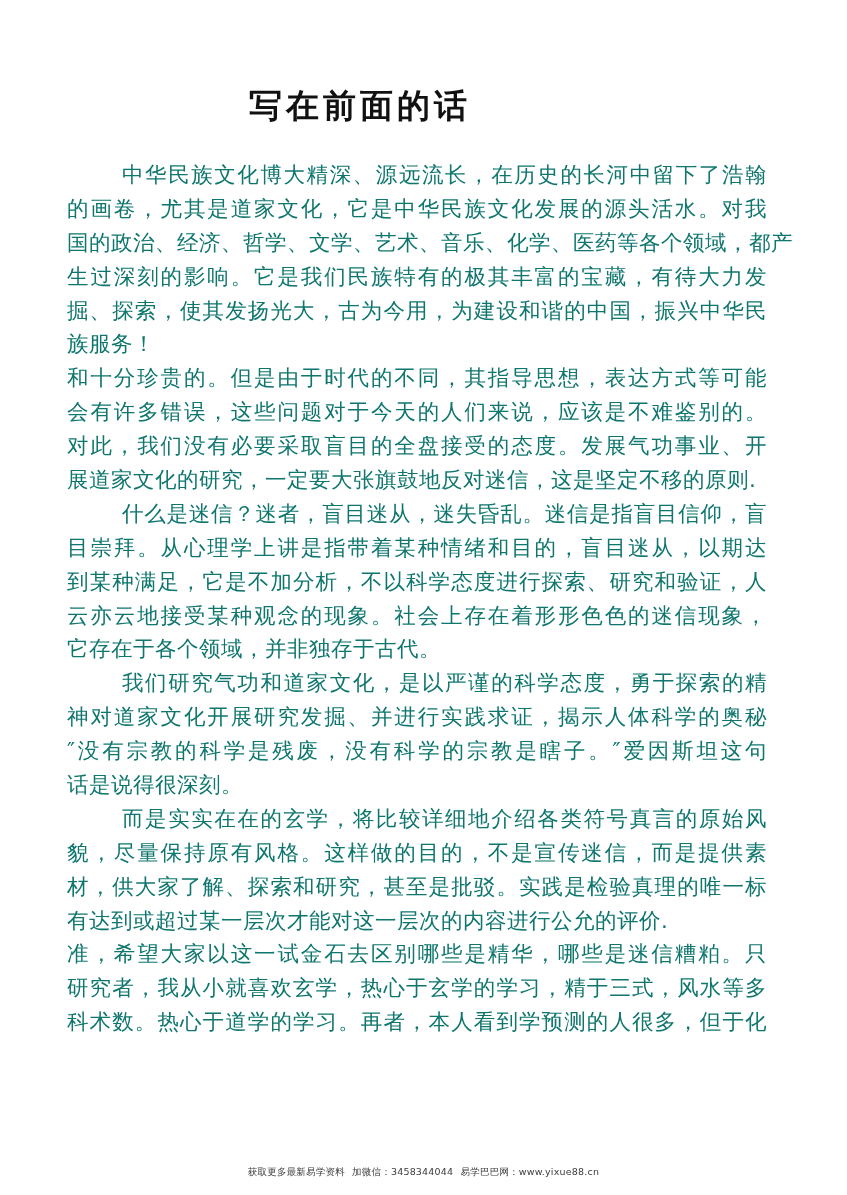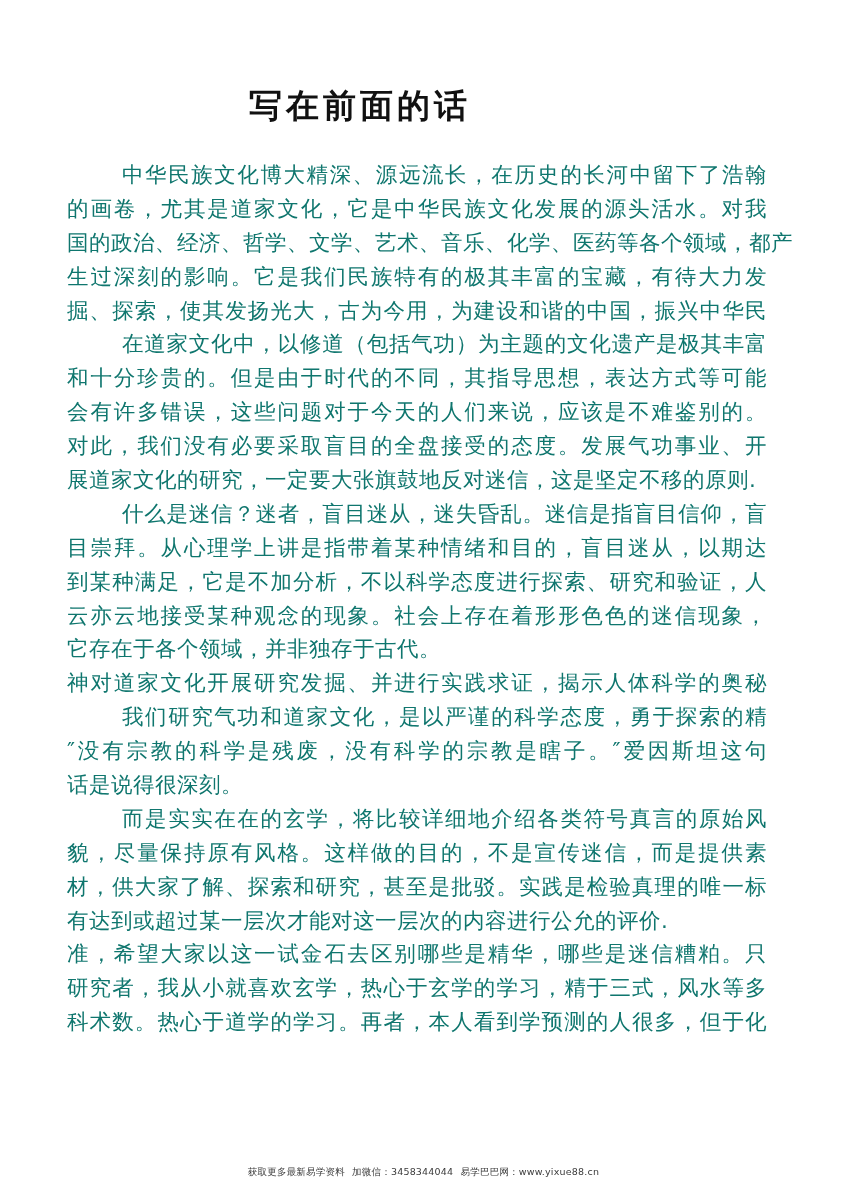--- a/index.html
+++ b/index.html
@@ -75,41 +75,41 @@
   <div class="title">写在前面的话</div>
 
   <div class="body-text">
 
     <div>
       <div class="line indent">中华民族文化博大精深、源远流长，在历史的长河中留下了浩翰</div>
       <div class="line">的画卷，尤其是道家文化，它是中华民族文化发展的源头活水。对我</div>
       <div class="line">国的政治、经济、哲学、文学、艺术、音乐、化学、医药等各个领域，都产</div>
       <div class="line">生过深刻的影响。它是我们民族特有的极其丰富的宝藏，有待大力发</div>
       <div class="line">掘、探索，使其发扬光大，古为今用，为建设和谐的中国，振兴中华民</div>
+      <div class="line last">族服务！</div>
     </div>
 
     <div>
-      <div class="line indent">在道家文化中，以修道（包括气功）为主题的文化遗产是极其丰富</div>
       <div class="line">和十分珍贵的。但是由于时代的不同，其指导思想，表达方式等可能</div>
       <div class="line">会有许多错误，这些问题对于今天的人们来说，应该是不难鉴别的。</div>
       <div class="line">对此，我们没有必要采取盲目的全盘接受的态度。发展气功事业、开</div>
       <div class="line last">展道家文化的研究，一定要大张旗鼓地反对迷信，这是坚定不移的原则.</div>
     </div>
 
     <div>
       <div class="line indent">什么是迷信？迷者，盲目迷从，迷失昏乱。迷信是指盲目信仰，盲</div>
       <div class="line">目崇拜。从心理学上讲是指带着某种情绪和目的，盲目迷从，以期达</div>
       <div class="line">到某种满足，它是不加分析，不以科学态度进行探索、研究和验证，人</div>
       <div class="line">云亦云地接受某种观念的现象。社会上存在着形形色色的迷信现象，</div>
       <div class="line last">它存在于各个领域，并非独存于古代。</div>
     </div>
 
     <div>
+      <div class="line indent">我们研究气功和道家文化，是以严谨的科学态度，勇于探索的精</div>
       <div class="line">神对道家文化开展研究发掘、并进行实践求证，揭示人体科学的奥秘</div>
-      <div class="line indent">我们研究气功和道家文化，是以严谨的科学态度，勇于探索的精</div>
       <div class="line">″没有宗教的科学是残废，没有科学的宗教是瞎子。″爱因斯坦这句</div>
       <div class="line last">话是说得很深刻。</div>
     </div>
 
     <div>
       <div class="line indent">而是实实在在的玄学，将比较详细地介绍各类符号真言的原始风</div>
       <div class="line">貌，尽量保持原有风格。这样做的目的，不是宣传迷信，而是提供素</div>
       <div class="line">材，供大家了解、探索和研究，甚至是批驳。实践是检验真理的唯一标</div>
       <div class="line last">有达到或超过某一层次才能对这一层次的内容进行公允的评价.</div>
       <div class="line">准，希望大家以这一试金石去区别哪些是精华，哪些是迷信糟粕。只</div>

